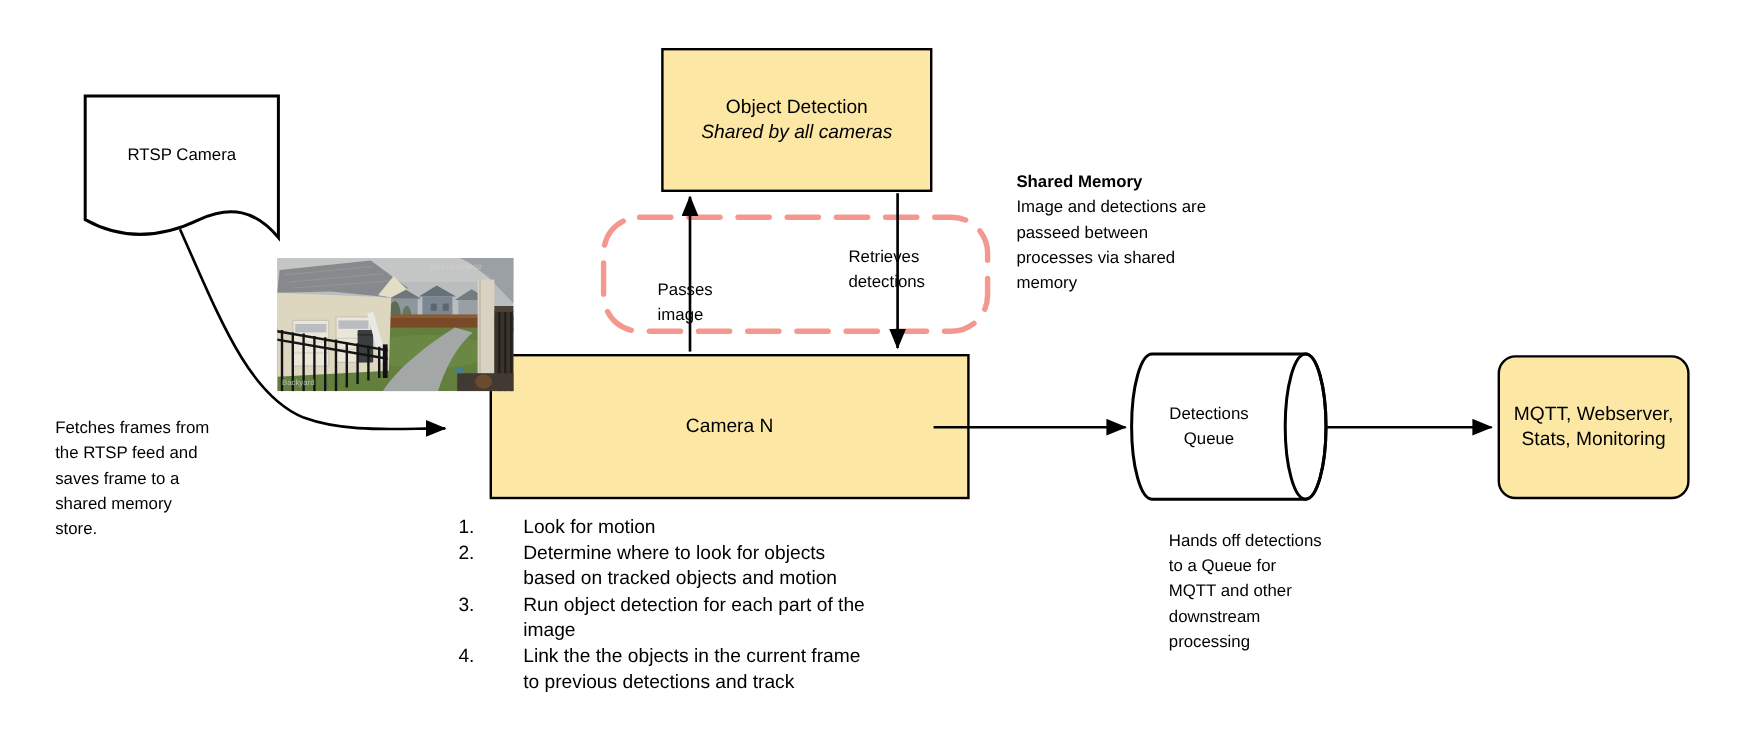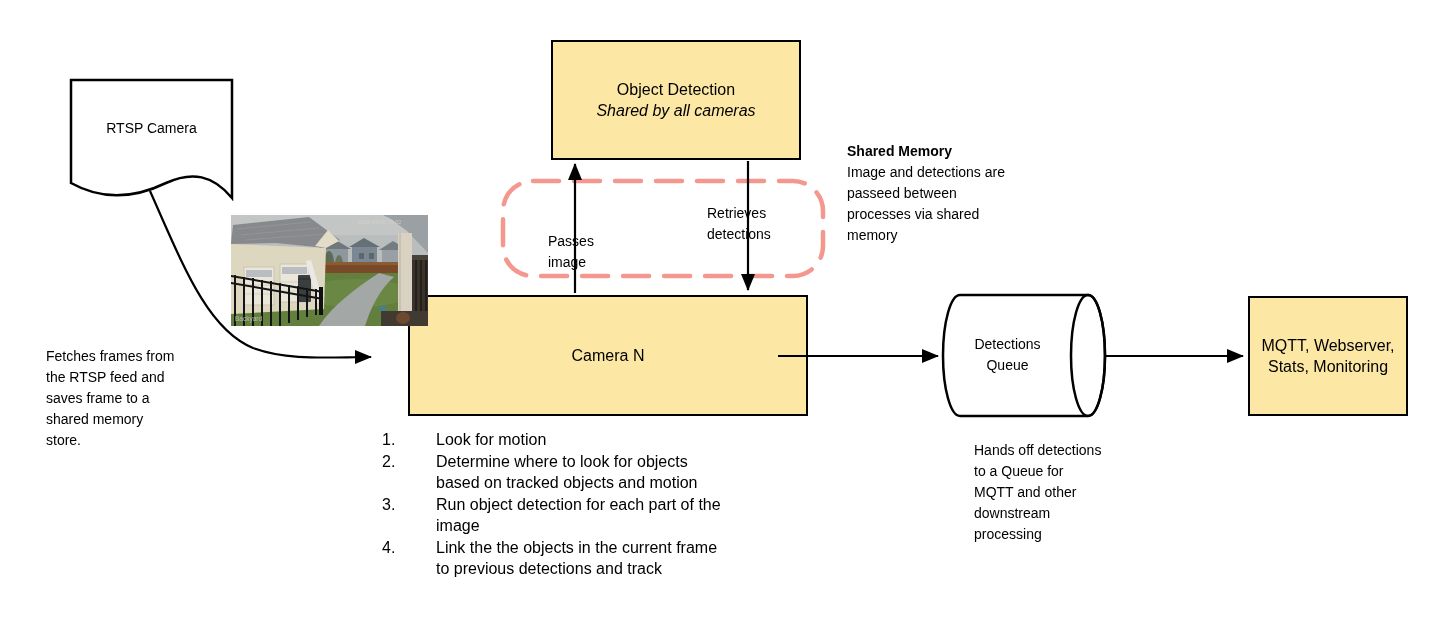--- a/index.html
+++ b/index.html
@@ -20,32 +20,32 @@
   .steps{position:absolute; left:382px; top:429px; font-size:16px; line-height:21.5px;}
   .step-row{display:flex;}
   .step-num{width:54px; flex:none;}
   .snapshot{position:absolute; left:231px; top:215px; width:197px; height:111px;}
 </style>
 </head>
 <body>
 
 <div class="canvas">
 
-  <div class="node" style="left:551px; top:40px; width:250px; height:120px;">
+  <div class="node" style="left:551px; top:40px; width:226px; height:120px;">
     <div>
       <div>Object Detection</div>
       <div class="italic">Shared by all cameras</div>
     </div>
   </div>
 
   <div class="node" style="left:376px; top:295px; width:400px; height:121px;margin-left:32px;">
     <div>Camera N</div>
   </div>
 
-  <div class="node" style="left:1248px; top:296px; width:160px; height:120px;">
+  <div class="node" style="left:1248px; top:296px; width:160px; height:120px;border-radius:15px;">
     <div>
       <div>MQTT, Webserver,</div>
       <div>Stats, Monitoring</div>
     </div>
   </div>
 
   <div class="snapshot">
     <svg width="197" height="111" viewBox="0 0 197 111">
 
       <rect x="0" y="0" width="197" height="62" fill="#b9bdbd"></rect>

